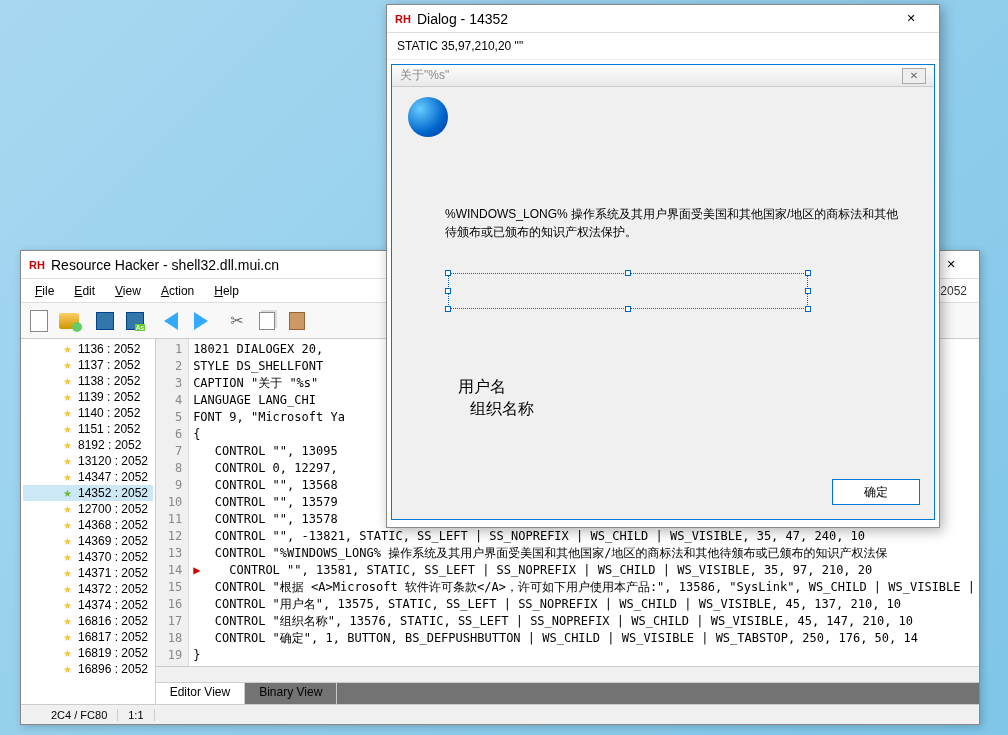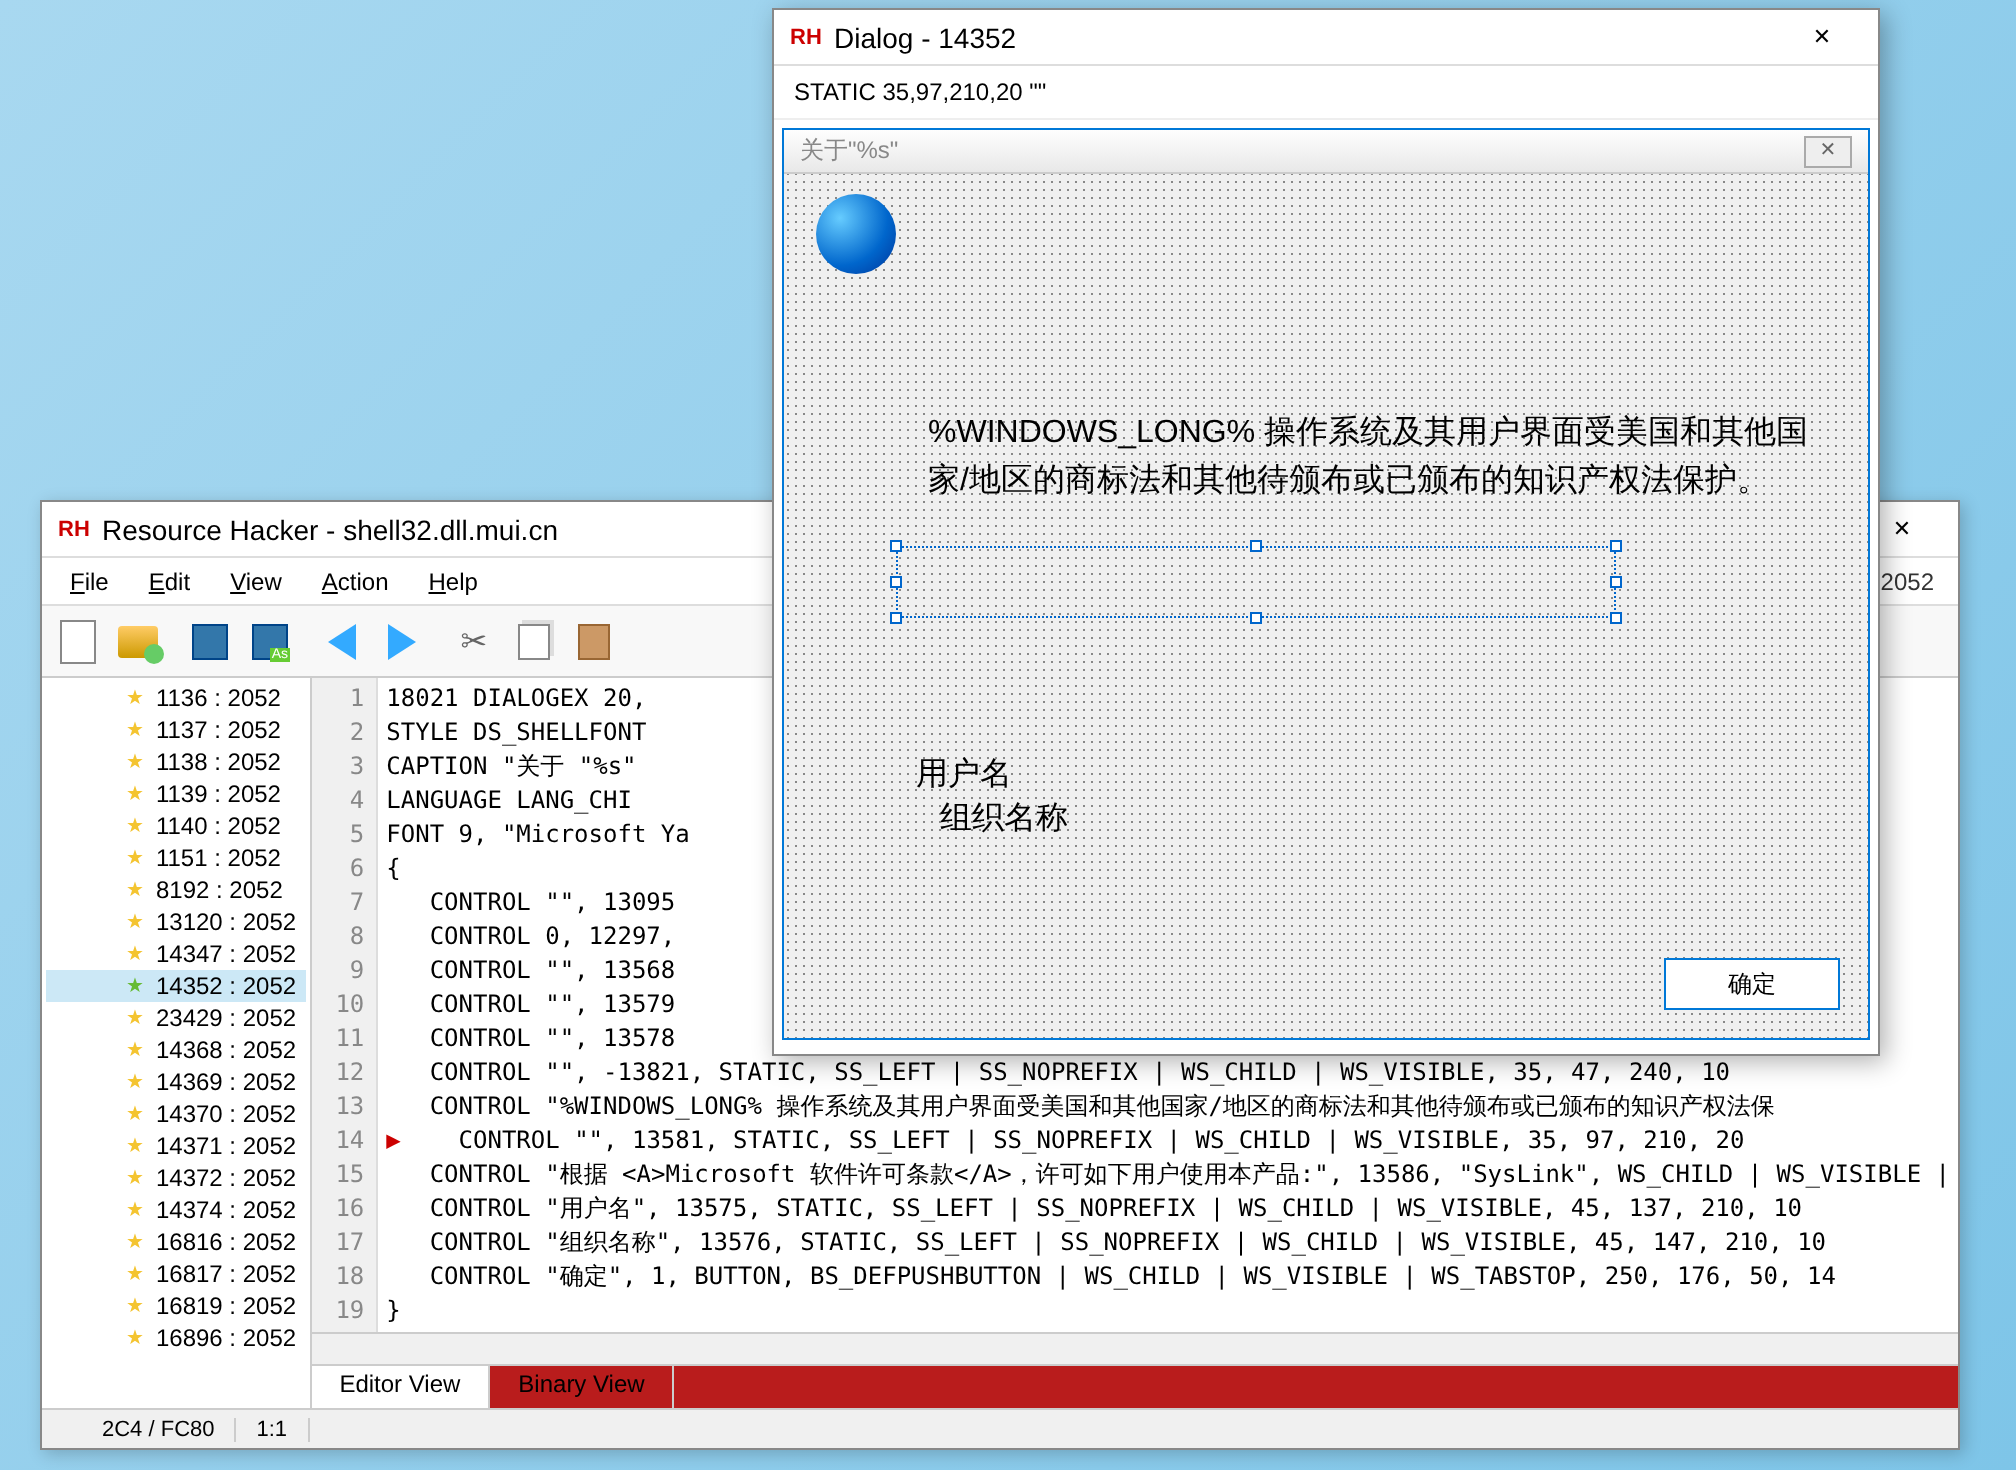--- a/index.html
+++ b/index.html
@@ -113,21 +113,21 @@
   user-select: none;
 }
 .gutter-line { height: 17px; line-height: 17px; }
 .code-lines { flex: 1; padding: 2px 4px; }
 .code-line { height: 17px; line-height: 17px; white-space: pre; color: #000; }
 .code-line .marker { color: #c00; font-weight: bold; }
 .hscroll { height: 16px; background: #f0f0f0; border-top: 1px solid #ccc; }
 
 .tab-bar {
   height: 22px;
-  background: #b91c1c;
+  background: #737373;
   display: flex;
   border-top: 1px solid #ccc;
 }
 .tab {
   padding: 2px 14px;
   border-right: 1px solid #ccc;
   cursor: pointer;
   font-size: 12px;
 }
 .tab.active { background: #fff; }
@@ -196,21 +196,21 @@
   text-align: center; line-height: 14px;
   font-size: 10px; color: #666;
 }
 .preview-content { padding: 12px; position: relative; height: calc(100% - 22px); }
 .globe {
   width: 40px; height: 40px;
   border-radius: 50%;
   background: radial-gradient(circle at 30% 30%, #6cf, #06c 60%, #039);
   position: absolute; left: 16px; top: 10px;
 }
-.tm-text { position: absolute; left: 72px; top: 118px; width: 460px; font-size: 16px; line-height: 1.5; }
+.tm-text { position: absolute; left: 53px; top: 118px; width: 460px; font-size: 12px; line-height: 1.5; }
 .sel-box { position: absolute; border: 1px dotted #06c; }
 .sel-handle { position: absolute; width: 6px; height: 6px; background: #fff; border: 1px solid #06c; }
 .license-row { position: absolute; left: 56px; top: 248px; font-size: 12px; }
 .license-row a { color: #06c; text-decoration: underline; }
 .userlabel { position: absolute; left: 66px; top: 290px; font-size: 16px; font-family: Liberation Serif, serif; }
 .orglabel { position: absolute; left: 78px; top: 312px; font-size: 16px; }
 .ok-btn {
   position: absolute; right: 14px; bottom: 14px;
   width: 88px; height: 26px;
   border: 1px solid #0078d7;
@@ -325,21 +325,21 @@
         <div class="tree-item">
           <span class="star">★</span>
           <span>14347 : 2052</span>
         </div>
         <div class="tree-item selected">
           <span class="star green">★</span>
           <span>14352 : 2052</span>
         </div>
         <div class="tree-item">
           <span class="star">★</span>
-          <span>23429 : 2052</span>
+          <span>12700 : 2052</span>
         </div>
         <div class="tree-item">
           <span class="star">★</span>
           <span>14368 : 2052</span>
         </div>
         <div class="tree-item">
           <span class="star">★</span>
           <span>14369 : 2052</span>
         </div>
         <div class="tree-item">

